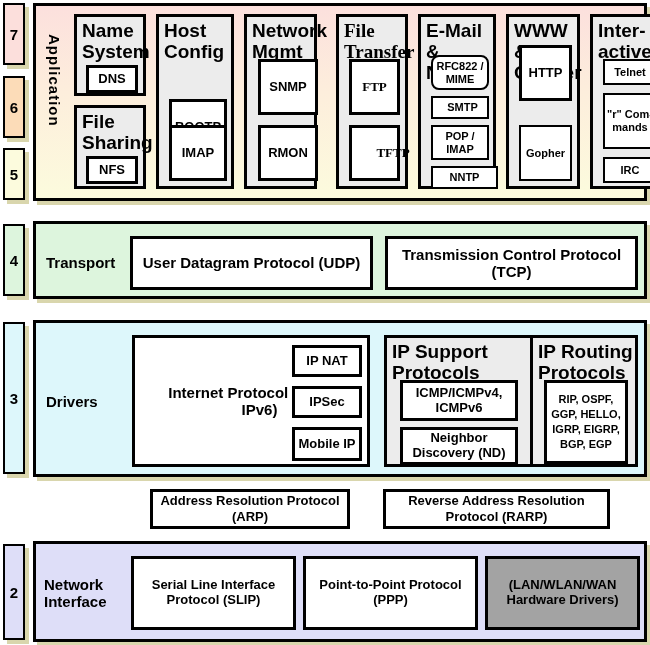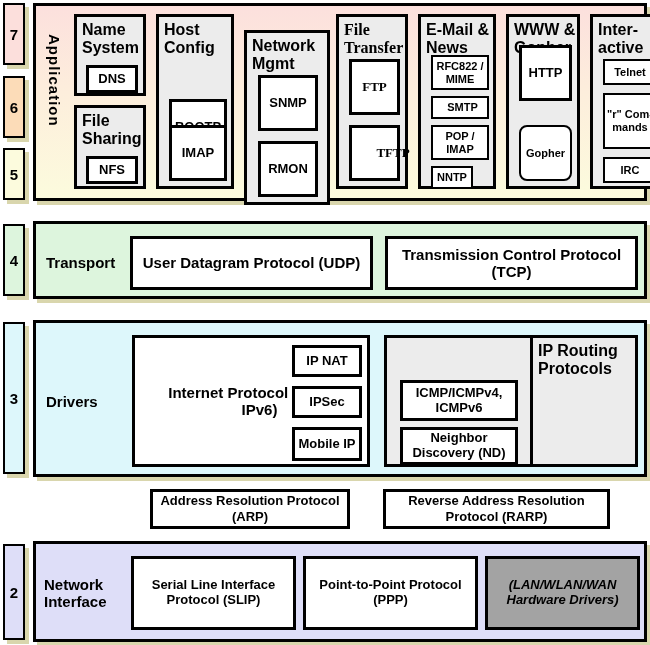--- a/index.html
+++ b/index.html
@@ -69,21 +69,21 @@
   }
 
   
   .group {
     position: absolute;
     background: #ececec;
     border: 3px solid #000;
   }
   .group-title {
     font-weight: bold;
-    font-size: 16px;
+    font-size: 19px;
     color: #000;
     line-height: 1.1;
     padding: 4px 0 0 5px;
   }
 
   
   .proto {
     position: absolute;
     background: #ffffff;
     border: 3px solid #000;
@@ -93,21 +93,21 @@
     text-align: center;
     font-weight: bold;
     color: #000;
     line-height: 1.15;
     padding: 1px;
   }
   .proto.small { font-size: 11px; border-width: 2px; }
   .proto.mid   { font-size: 13px; }
   .proto.big   { font-size: 15px; }
   .proto.list  { font-size: 11px; font-weight: bold; line-height: 1.35; }
-  .proto.gray  { background: #a3a3a3; font-style: italic; }
+  .proto.gray  { background: #a3a3a3; }
 
   
   .standalone {
     position: absolute;
     background: #ffffff;
     border: 3px solid #000;
     display: flex;
     align-items: center;
     justify-content: center;
     text-align: center;
@@ -158,44 +158,44 @@
       <div class="group-title">File Sharing</div>
       <div class="proto mid" style="left:9px; top:48px; width:52px; height:28px;">NFS</div>
     </div>
 
     <div class="group" style="left:120px; top:8px; width:78px; height:175px;">
       <div class="group-title">Host Config</div>
       <div class="proto mid" style="left:10px; top:42px; width:58px; height:56px;margin-top:40px;">BOOTP</div>
       <div class="proto mid" style="left:10px; top:108px; width:58px; height:56px;">IMAP</div>
     </div>
 
-    <div class="group" style="left:208px; top:24px; width:86px; height:175px;">
+    <div class="group" style="left:208px; top:8px; width:73px; height:175px;">
       <div class="group-title">Network Mgmt</div>
       <div class="proto mid" style="left:11px; top:42px; width:60px; height:56px;">SNMP</div>
       <div class="proto mid" style="left:11px; top:108px; width:60px; height:56px;">RMON</div>
     </div>
 
     <div class="group" style="left:300px; top:8px; width:72px; height:175px;font-family:Liberation Serif, serif;">
       <div class="group-title">File Transfer</div>
       <div class="proto mid" style="left:10px; top:42px; width:51px; height:56px;">FTP</div>
       <div class="proto mid" style="left:10px; top:108px; width:51px; height:56px;padding-left:38px;">TFTP</div>
     </div>
 
     <div class="group" style="left:382px; top:8px; width:78px; height:175px;">
       <div class="group-title">E-Mail &amp; News</div>
-      <div class="proto small" style="left:10px; top:38px; width:58px; height:35px;">RFC822 / MIME</div>
+      <div class="proto small" style="left:10px; top:38px; width:58px; height:35px;border-radius:8px;">RFC822 / MIME</div>
       <div class="proto small" style="left:10px; top:79px; width:58px; height:23px;padding-left:6px;">SMTP</div>
       <div class="proto small" style="left:10px; top:108px; width:58px; height:35px;">POP / IMAP</div>
-      <div class="proto small" style="left:10px; top:149px; width:42px; height:23px;">NNTP</div>
+      <div class="proto small" style="left:10px; top:149px; width:67px; height:23px;">NNTP</div>
     </div>
 
     <div class="group" style="left:470px; top:8px; width:74px; height:175px;">
       <div class="group-title">WWW &amp; Gopher</div>
       <div class="proto mid" style="left:10px; top:28px; width:53px; height:56px;">HTTP</div>
-      <div class="proto small" style="left:10px; top:108px; width:53px; height:56px;border-radius:8px;">Gopher</div>
+      <div class="proto small" style="left:10px; top:108px; width:53px; height:56px;">Gopher</div>
     </div>
 
     <div class="group" style="left:554px; top:8px; width:74px; height:175px;">
       <div class="group-title">Inter-active</div>
       <div class="proto small" style="left:10px; top:42px; width:54px; height:26px;">Telnet</div>
       <div class="proto small" style="left:10px; top:76px; width:54px; height:56px;">"r" Com-mands</div>
       <div class="proto small" style="left:10px; top:140px; width:54px; height:26px;">IRC</div>
     </div>
   </div>
 
@@ -208,26 +208,28 @@
   <div class="layer" style="left:33px; top:320px; width:614px; height:157px; background:#ddf7fb;">
     <div class="layer-name" style="left:10px; top:70px;">Drivers</div>
 
     <div class="proto big" style="left:96px; top:12px; width:238px; height:132px; justify-content:flex-start; padding-left:18px;">Internet Protocol (IP/IPv4, IPv6)</div>
 
     <div class="proto mid" style="left:256px; top:63px; width:70px; height:32px;">IPSec</div>
     <div class="proto mid" style="left:256px; top:22px; width:70px; height:32px;">IP NAT</div>
     <div class="proto mid" style="left:256px; top:104px; width:70px; height:34px;">Mobile IP</div>
 
     <div class="group" style="left:348px; top:12px; width:150px; height:132px;">
+      <div class="group-title">IP Support Protocols</div>
       <div class="proto mid" style="left:13px; top:42px; width:118px; height:41px;">ICMP/ICMPv4, ICMPv6</div>
       <div class="proto mid" style="left:13px; top:89px; width:118px; height:38px;">Neighbor Discovery (ND)</div>
     </div>
 
     <div class="group" style="left:494px; top:12px; width:108px; height:132px;">
       <div class="group-title">IP Routing Protocols</div>
+      <div class="proto list" style="left:11px; top:42px; width:84px; height:84px;">RIP, OSPF, GGP, HELLO, IGRP, EIGRP, BGP, EGP</div>
     </div>
   </div>
 
   <div class="standalone" style="left:150px; top:489px; width:200px; height:40px;">Address Resolution Protocol (ARP)</div>
   <div class="standalone" style="left:383px; top:489px; width:227px; height:40px;">Reverse Address Resolution Protocol (RARP)</div>
 
   <div class="layer" style="left:33px; top:541px; width:614px; height:101px; background:#dedef8;">
     <div class="layer-name" style="left:8px; top:32px; width:82px;">Network Interface</div>
     <div class="proto mid" style="left:95px; top:12px; width:165px; height:74px;">Serial Line Interface Protocol (SLIP)</div>
     <div class="proto mid" style="left:267px; top:12px; width:175px; height:74px;">Point-to-Point Protocol (PPP)</div>

